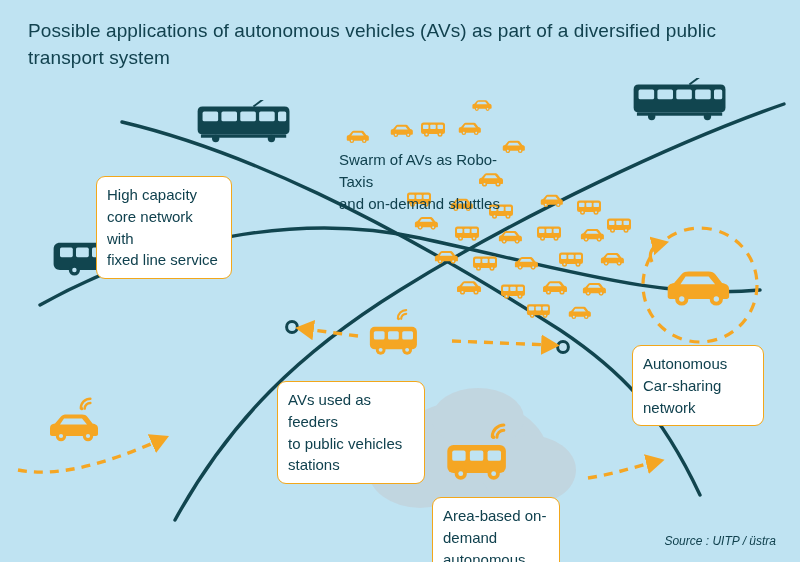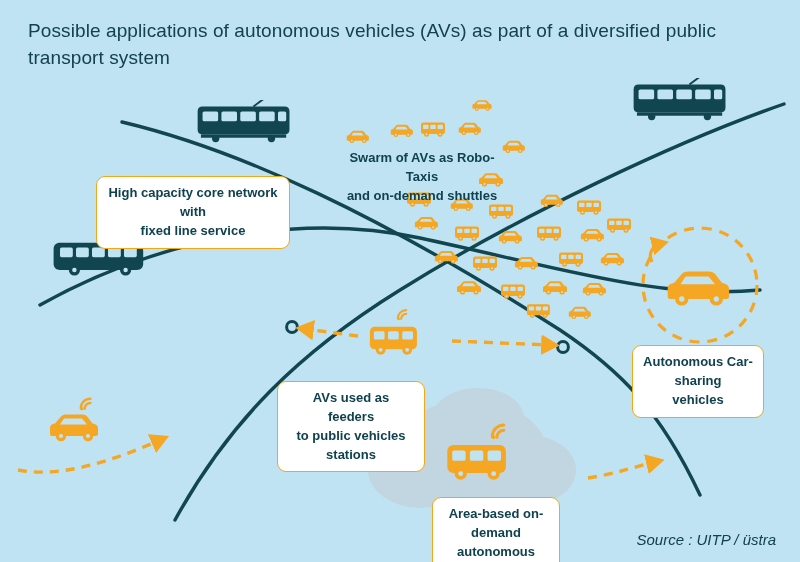--- a/index.html
+++ b/index.html
@@ -35,32 +35,31 @@
     width: 800px;
     height: 562px;
   }
   
   .callout {
     position: absolute;
     background: #ffffff;
     border: 1.6px solid #f2a71b;
     border-radius: 9px;
     color: #10414e;
-    font-size: 13px;
-    font-weight: bold;
+    font-size: 15px;
+    font-weight: normal;
     line-height: 1.45;
-    text-align: center;
     padding: 7px 10px;
     box-sizing: border-box;
     white-space: pre-line;
   }
   #callout-core {
     left: 96px;
     top: 176px;
-    width: 194px;
+    width: 136px;
   }
   #callout-swarm {
     left: 338px;
     top: 148px;
     width: 168px;
     border-color: transparent;
     background: transparent;
     padding: 0;
   }
   #callout-feeder {
@@ -76,21 +75,21 @@
   #callout-minibus {
     left: 432px;
     top: 497px;
     width: 128px;
   }
   
   #source {
     position: absolute;
     right: 24px;
     bottom: 14px;
-    font-size: 15px;
+    font-size: 12px;
     font-style: italic;
     color: #10414e;
   }
 </style>
 </head>
 <body>
 
 <div id="stage">
 
   <div id="title">Possible applications of autonomous vehicles (AVs) as part of a diversified public transport system</div>
@@ -322,19 +321,19 @@
   <div class="callout" id="callout-core">High capacity core network with
 fixed line service</div>
 
   <div class="callout" id="callout-swarm">Swarm of AVs as Robo-Taxis
 and on-demand shuttles</div>
 
   <div class="callout" id="callout-feeder">AVs used as feeders
 to public vehicles stations</div>
 
   <div class="callout" id="callout-carshare">Autonomous Car-sharing
-vehicles</div>
+network</div>
 
   <div class="callout" id="callout-minibus">Area-based on-demand
 autonomous mini-buses</div>
 
   <div id="source">Source : UITP / üstra</div>
 </div>
 
 </body></html>

